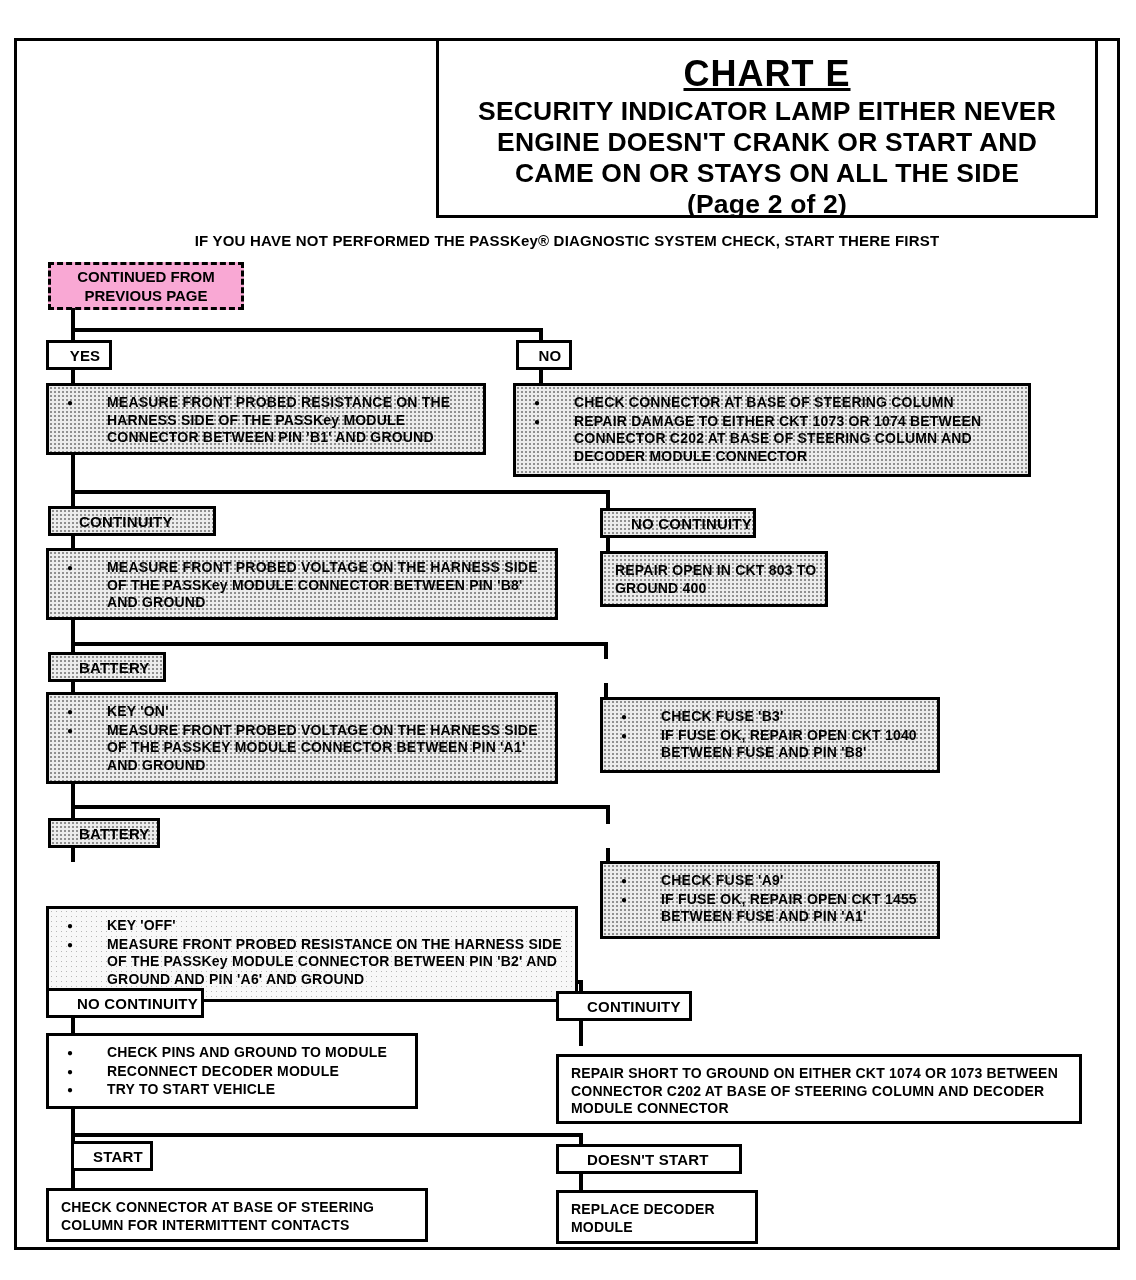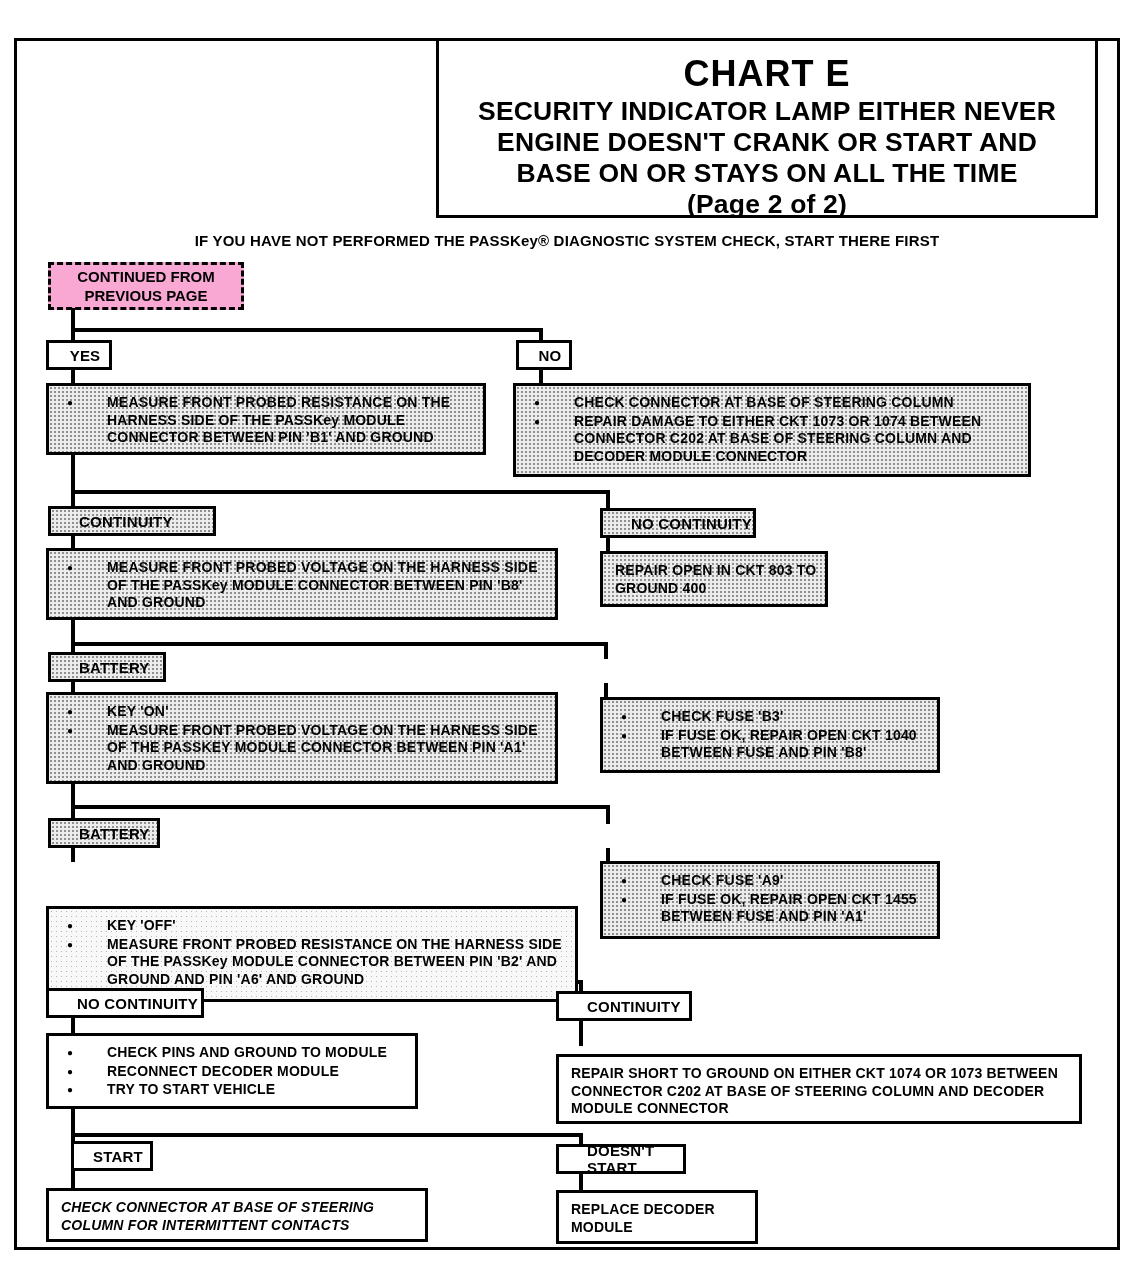--- a/index.html
+++ b/index.html
@@ -13,37 +13,37 @@
   .dashedbox{border:3px dashed #000;background:#f9a8d4;}
   .label{font-size:15px;display:flex;align-items:center;padding-left:28px;letter-spacing:0.2px;}
   .label.c{justify-content:center;padding-left:12px;}
   .action{font-size:14px;line-height:1.26;padding:8px 8px 6px 10px;letter-spacing:0.2px;}
   .bi{display:flex;margin-bottom:1px;}
   .bt{width:40px;flex:0 0 40px;text-align:left;padding-left:8px;font-size:10px;line-height:17px;}
   .btx{flex:1;}
   .plain{padding:8px 8px 6px 12px;}
   .ln{position:absolute;background:#000;}
   .titlebox{border:3px solid #000;background:#fff;text-align:center;padding-top:10px;}
-  .t-head{font-size:36px;letter-spacing:1px;line-height:1.25;}
+  .t-head{font-size:36px;letter-spacing:1px;line-height:1.25;text-decoration:underline;}
   .t-sub{font-size:26.5px;line-height:1.17;letter-spacing:0.2px;}
   .note{font-size:15px;text-align:center;letter-spacing:0.2px;}
   .entry{font-size:15px;text-align:center;display:flex;align-items:center;justify-content:center;line-height:1.3;padding:2px 14px;}
 </style>
 </head>
 <body>
 
 <div id="canvas">
 
   <div class="abs frame" style="left:14px;top:38px;width:1106px;height:1212px;"></div>
 
   <div class="abs titlebox" style="left:436px;top:38px;width:662px;height:180px;">
     <div class="t-head">CHART E</div>
     <div class="t-sub">SECURITY INDICATOR LAMP EITHER NEVER</div>
     <div class="t-sub">ENGINE DOESN'T CRANK OR START AND</div>
-    <div class="t-sub">BASE ON OR STAYS ON ALL THE TIME</div>
+    <div class="t-sub">CAME ON OR STAYS ON ALL THE SIDE</div>
     <div class="t-sub">(Page 2 of 2)</div>
   </div>
 
   <div class="abs note" style="left:22px;top:232px;width:1090px;">IF YOU HAVE NOT PERFORMED THE PASSKey® DIAGNOSTIC SYSTEM CHECK, START THERE FIRST</div>
 
   <div class="abs dashedbox entry" style="left:48px;top:262px;width:196px;height:48px;">CONTINUED FROM PREVIOUS PAGE</div>
 
   <div class="ln" style="left:71px;top:308px;width:4px;height:36px;"></div>
   <div class="ln" style="left:71px;top:328px;width:472px;height:4px;"></div>
   <div class="ln" style="left:539px;top:328px;width:4px;height:16px;"></div>
@@ -178,18 +178,18 @@
         <span class="btx">RECONNECT DECODER MODULE</span>
       </div>
     <div class="bi">
         <span class="bt">●</span>
         <span class="btx">TRY TO START VEHICLE</span>
       </div>
   </div>
   <div class="abs box action plain" style="left:556px;top:1046px;width:526px;height:70px;margin-top:8px;">REPAIR SHORT TO GROUND ON EITHER CKT 1074 OR 1073 BETWEEN CONNECTOR C202 AT BASE OF STEERING COLUMN AND DECODER MODULE CONNECTOR</div>
 
   <div class="abs box label c" style="left:46px;top:1141px;width:82px;height:30px;margin-left:25px;">START</div>
-  <div class="abs box label" style="left:556px;top:1144px;width:130px;height:30px;">DOESN'T START</div>
+  <div class="abs box label" style="left:556px;top:1144px;width:186px;height:30px;">DOESN'T START</div>
 
-  <div class="abs box action plain" style="left:46px;top:1188px;width:382px;height:54px;font-style:italic;">CHECK CONNECTOR AT BASE OF STEERING COLUMN FOR INTERMITTENT CONTACTS</div>
+  <div class="abs box action plain" style="left:46px;top:1188px;width:382px;height:54px;">CHECK CONNECTOR AT BASE OF STEERING COLUMN FOR INTERMITTENT CONTACTS</div>
   <div class="abs box action plain" style="left:556px;top:1190px;width:202px;height:54px;">REPLACE DECODER MODULE</div>
 
 </div>
 
 </body></html>

